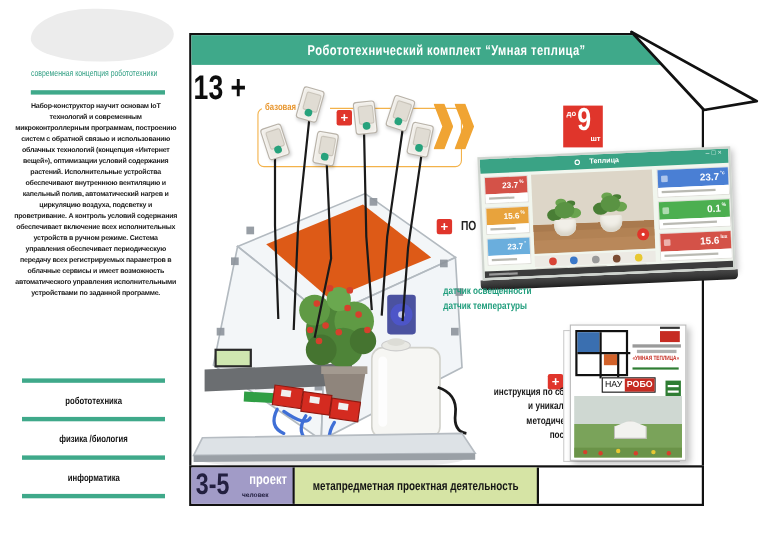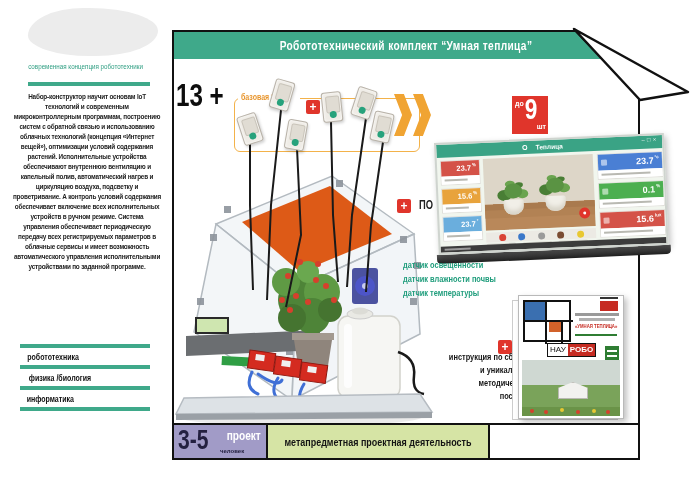--- a/index.html
+++ b/index.html
@@ -13,28 +13,28 @@
 
   
   .blob{left:28px;top:8px;width:130px;height:48px;background:#ececec;
         border-radius:45% 55% 50% 50%/60% 50% 55% 45%;}
   .sb-title{left:2px;top:62px;width:168px;text-align:center;font-size:8px;font-weight:normal;color:#2f9e82;}
   .sb-rule{left:28px;top:82px;width:122px;height:4px;background:#3fa98a;}
   .sb-text{left:12px;top:92px;width:150px;font-size:6.4px;line-height:10px;text-align:center;
            color:#222;letter-spacing:-.2px;font-weight:bold;}
   .subjects{left:20px;top:344px;width:130px;}
   .sbar{height:4px;background:#3fa98a;margin:0;}
-  .subj{height:17px;display:flex;align-items:center;
+  .subj{height:31px;display:flex;align-items:center;justify-content:center;
         font-size:9px;font-weight:bold;color:#111;}
 
   
   .panel{left:172px;top:30px;width:468px;height:430px;border:2px solid #111;background:#fff;}
   .band{left:174px;top:32px;width:464px;height:27px;background:#3fa98a;display:flex;
         align-items:center;justify-content:center;color:#fff;font-size:13px;font-weight:600;letter-spacing:.5px;}
-  .age{left:176px;top:78px;font-size:31px;font-weight:bold;color:#0d0d0d;}
+  .age{left:176px;top:62px;font-size:31px;font-weight:bold;color:#0d0d0d;}
 
   .kitbox{left:234px;top:98px;width:186px;height:54px;border:1.5px solid #f3b24a;border-radius:6px;}
   .kitlabel{left:238px;top:92px;background:#fff;padding:0 3px;color:#e8962e;font-size:9px;font-weight:bold;}
 
   
   .sensor{width:20px;height:30px;background:#efece6;border:1px solid #b8b2a8;border-radius:3px;
           box-shadow:inset 0 0 3px #fff,1px 2px 3px rgba(0,0,0,.18);}
   .sensor::before{content:"";position:absolute;left:3px;top:3px;width:12px;height:15px;
           background:#e0dcd3;border:1px solid #c9c4ba;border-radius:2px;}
   .sensor::after{content:"";position:absolute;left:6px;bottom:3px;width:7px;height:7px;
@@ -364,21 +364,20 @@
           <i></i>
           <i></i>
         </div>
       <div class="tbottom"></div>
     </div>
     <div class="tedge"></div>
   </div>
 
   <div class="abs senslist">
     <div><span class="cond condL">датчик освещенности</span></div>
-    <div><span class="cond condL">датчик влажности почвы</span></div>
     <div><span class="cond condL">датчик температуры</span></div>
   </div>
 
   <div class="abs plus" style="left:498px;top:340px">
       <span>+</span>
     </div>
   <div class="abs manual">
     <div><span class="cond condR">инструкция по сборке</span></div>
     <div><span class="cond condR">и уникальное</span></div>
     <div><span class="cond condR">методическое</span></div>

